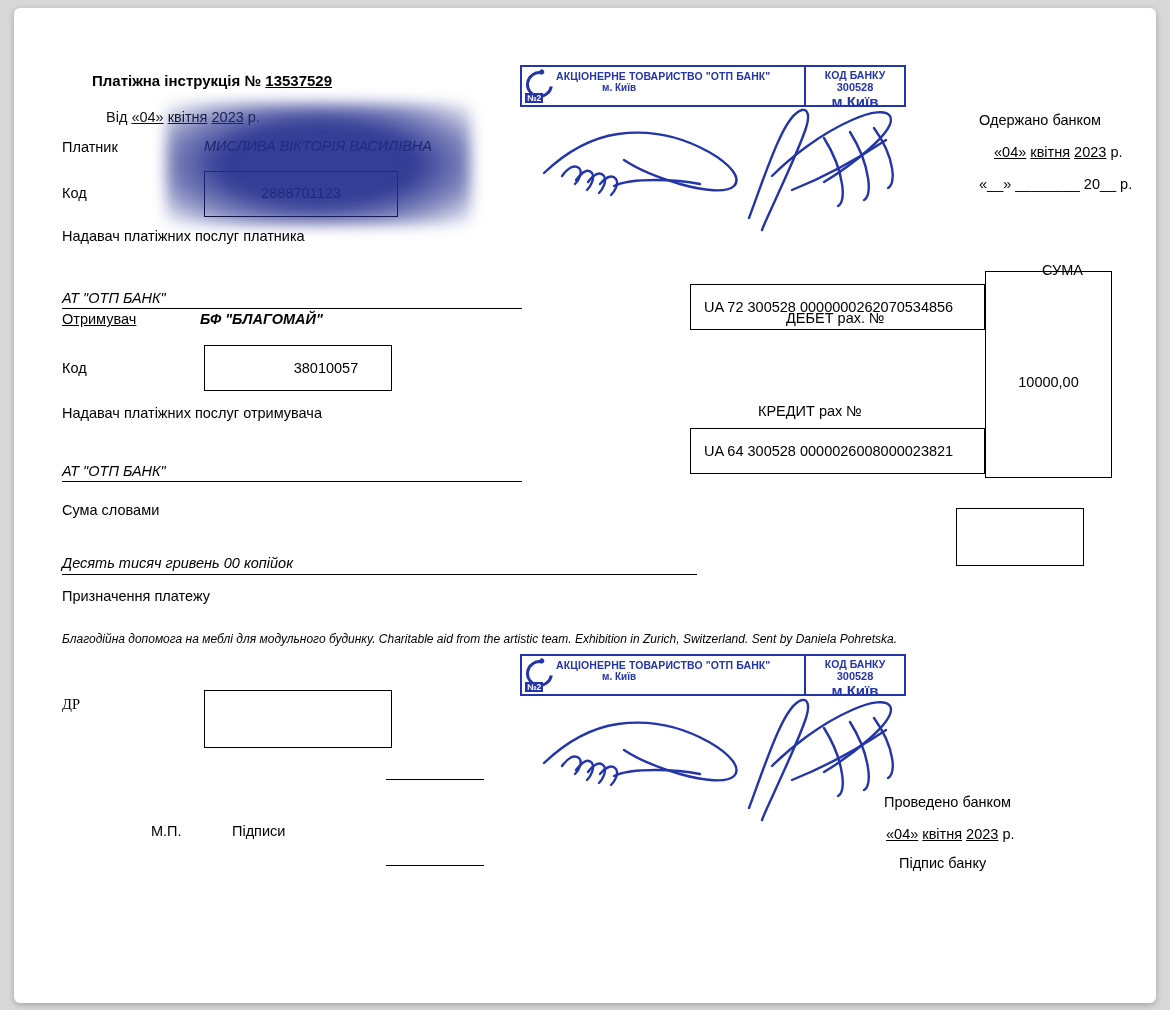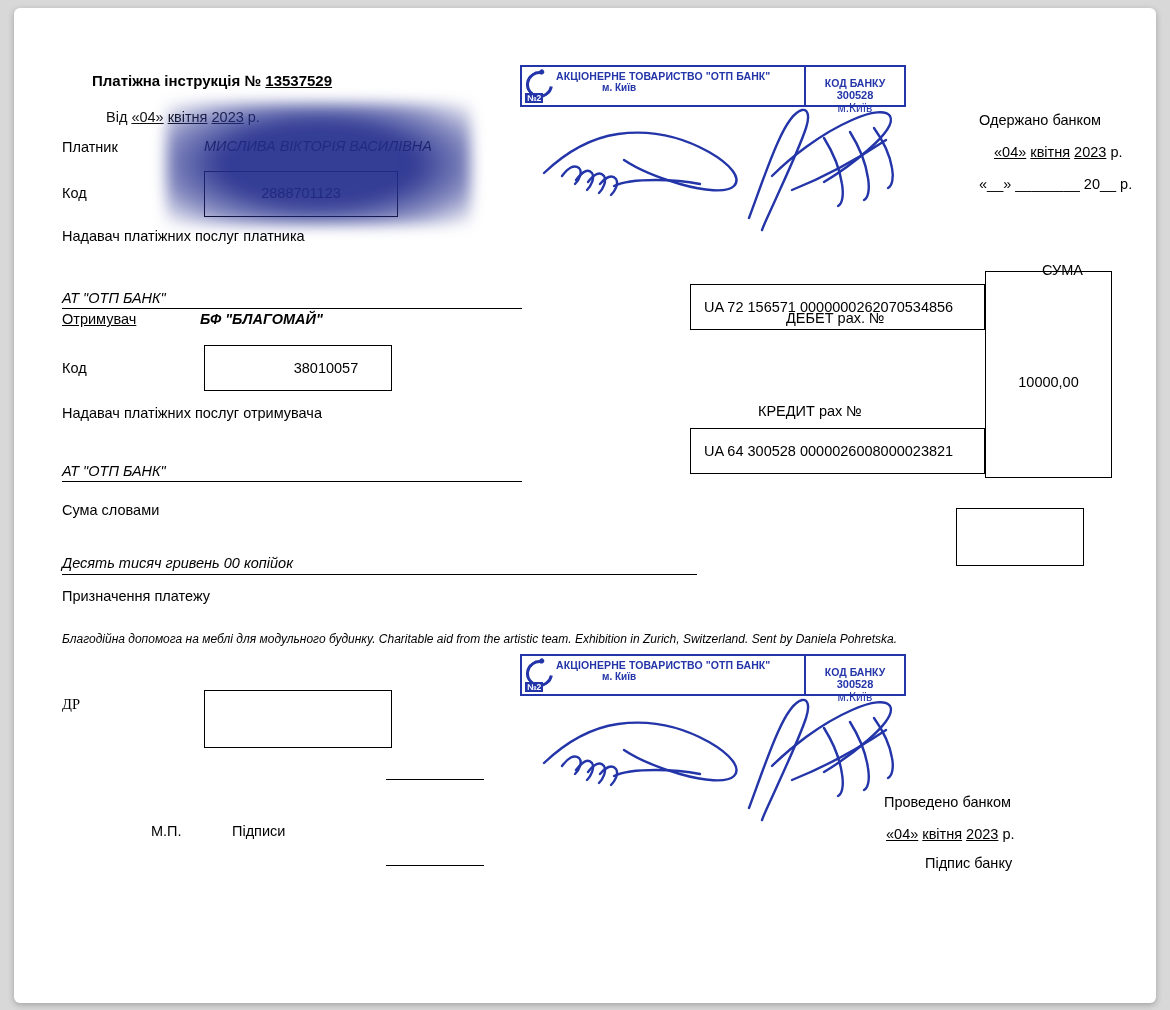--- a/index.html
+++ b/index.html
@@ -96,48 +96,48 @@
   #credit-label { left: 744px; top: 395px; }
   #credit-box { left: 676px; top: 420px; width: 295px; height: 46px; }
   #credit-val { left: 690px; top: 435px; }
   #sum-box { left: 971px; top: 263px; width: 127px; height: 207px; }
   #sum-val { left: 971px; top: 366px; width: 127px; }
   #empty-box { left: 942px; top: 500px; width: 128px; height: 58px; }
 
   
   #proven-title { left: 870px; top: 786px; }
   #proven-date { left: 872px; top: 818px; }
-  #bank-sign { left: 885px; top: 847px; margin-left: 26px; }
+  #bank-sign { left: 885px; top: 847px; }
 
   
   .stamp {
     position: absolute;
     border: 2px solid #2335a8;
     box-sizing: border-box;
     width: 386px;
     height: 42px;
     display: flex;
     color: #2335a8;
   }
   .stamp .left {
     flex: 1 1 auto;
     position: relative;
     padding: 3px 4px 0 34px;
     border-right: 2px solid #2335a8;
   }
   .stamp .right {
     width: 98px;
     text-align: center;
-    padding-top: 10px;
+    padding-top: 2px;
   }
   .stamp .ln1 { font-size: 10.5px; font-weight: bold; letter-spacing: .1px; }
   .stamp .ln2 { font-size: 10px; font-weight: bold; padding-left: 46px; }
   .stamp .rl1 { font-size: 10.5px; font-weight: bold; }
   .stamp .rl2 { font-size: 11px; font-weight: bold; }
-  .stamp .rl3 { font-size: 12px; font-weight: normal; }
+  .stamp .rl3 { font-size: 15px; font-weight: bold; }
   .stamp .logo {
     position: absolute;
     left: 4px; top: 4px;
     width: 21px; height: 21px;
     border: 3px solid #2335a8;
     border-radius: 50%;
     border-right-color: transparent;
     transform: rotate(-35deg);
   }
   .stamp .logo::after {
@@ -232,21 +232,21 @@
         <span class="u">«04»</span>
         <span class="u">квітня</span>
         <span class="u">2023</span>
         <span>р.</span>
       </div>
       <div class="abs" id="received-blank">«__» ________ 20__ р.</div>
 
       <div class="abs" id="debit-label">ДЕБЕТ рах. №</div>
       <div class="abs" id="sum-label">СУМА</div>
       <div class="box" id="debit-box"></div>
-      <div class="abs" id="debit-val">UA 72 156571 0000000262070534856</div>
+      <div class="abs" id="debit-val">UA 72 300528 0000000262070534856</div>
       <div class="abs" id="credit-label">КРЕДИТ рах №</div>
       <div class="box" id="credit-box"></div>
       <div class="abs" id="credit-val">UA 64 300528 0000026008000023821</div>
       <div class="box" id="sum-box"></div>
       <div class="abs ctr" id="sum-val">10000,00</div>
       <div class="box" id="empty-box"></div>
 
       <div class="abs" id="proven-title">Проведено банком</div>
       <div class="abs" id="proven-date">
         <span class="u">«04»</span>

